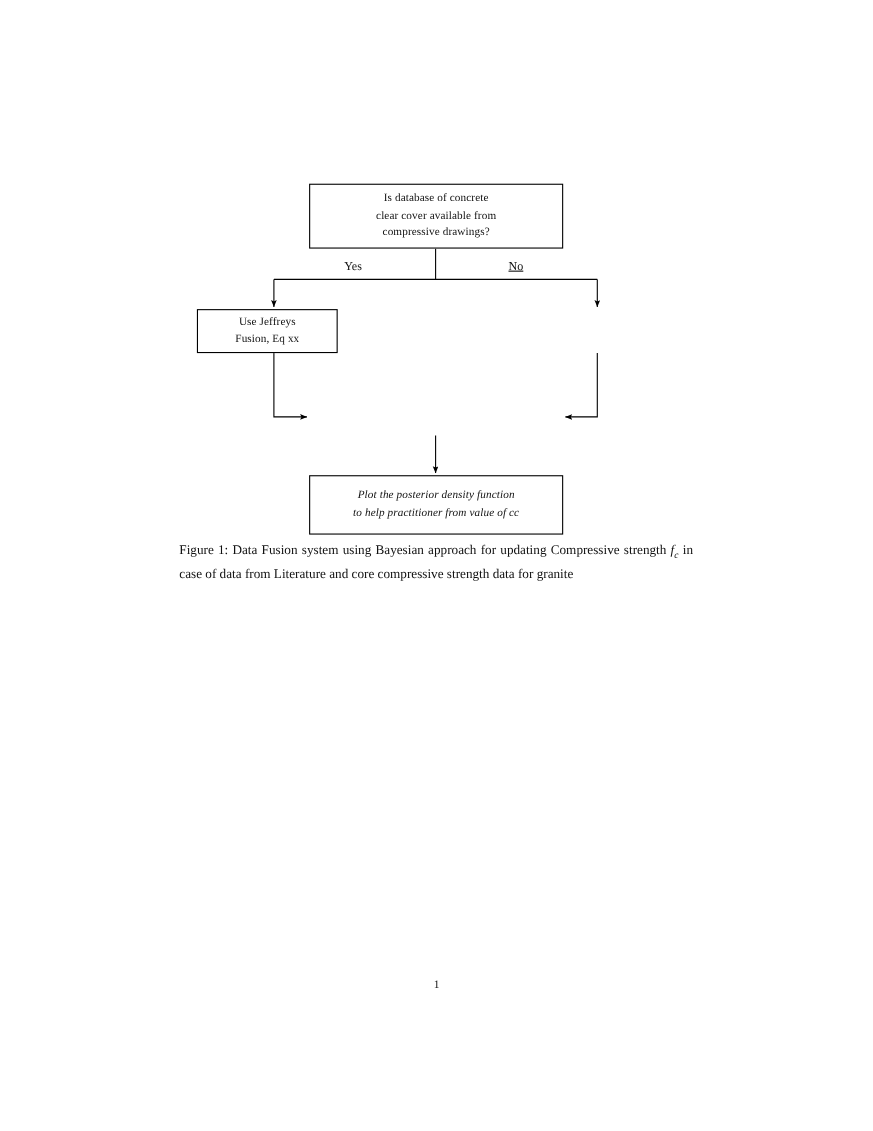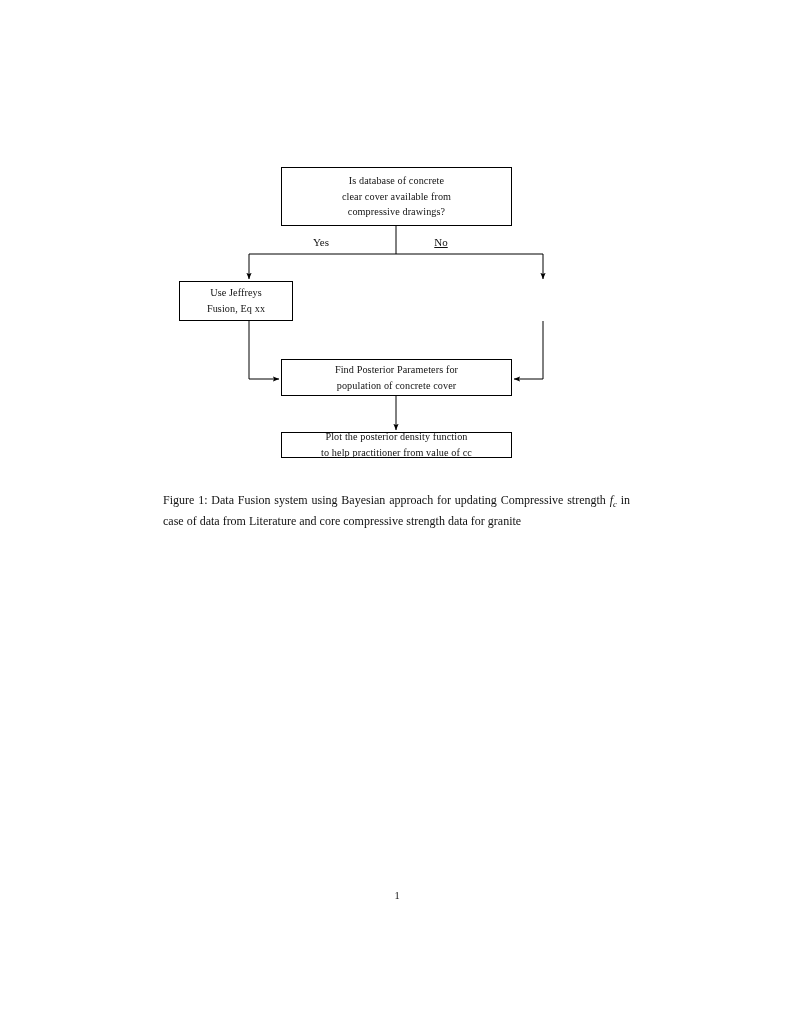--- a/index.html
+++ b/index.html
@@ -63,56 +63,57 @@
 
   #node-decision {
     left: 281px;
     top: 167px;
     width: 231px;
     height: 59px;
   }
   #node-jeffreys {
     left: 179px;
     top: 281px;
-    width: 114px;
+    width: 128px;
     height: 40px;
   }
   #node-conjugate {
     left: 473px;
     top: 281px;
     width: 140px;
     height: 40px;
   }
   #node-posterior {
     left: 281px;
     top: 359px;
     width: 231px;
     height: 37px;
   }
   #node-plot {
     left: 281px;
     top: 432px;
     width: 231px;
-    height: 26px;
+    height: 54px;
+    font-style: italic;
   }
 
   .edge-label {
     position: absolute;
     font-size: 11px;
     line-height: 1;
     color: #111111;
     white-space: nowrap;
     transform: translateX(-50%);
   }
   #label-yes {
     left: 321px;
     top: 237px;
   }
   #label-no {
-    left: 441px;
+    left: 469px;
     top: 237px;
     text-decoration: underline;
   }
 
   
   #caption {
     position: absolute;
     left: 163px;
     top: 491px;
     width: 467px;
@@ -176,24 +177,20 @@
       <span class="line">clear cover available from</span>
       <span class="line">compressive drawings?</span>
     </div>
 
     <div class="node" id="node-jeffreys">
       <span class="line">Use Jeffreys</span>
       <span class="line">Fusion, Eq xx</span>
     </div>
 
 
-    <div class="node" id="node-posterior">
-      <span class="line">Find Posterior Parameters for</span>
-      <span class="line">population of concrete cover</span>
-    </div>
 
     <div class="node" id="node-plot">
       <span class="line">Plot the posterior density function</span>
       <span class="line">to help practitioner from value of cc</span>
     </div>
 
     <div class="edge-label" id="label-yes">Yes</div>
     <div class="edge-label" id="label-no">No</div>
 
   </div>

